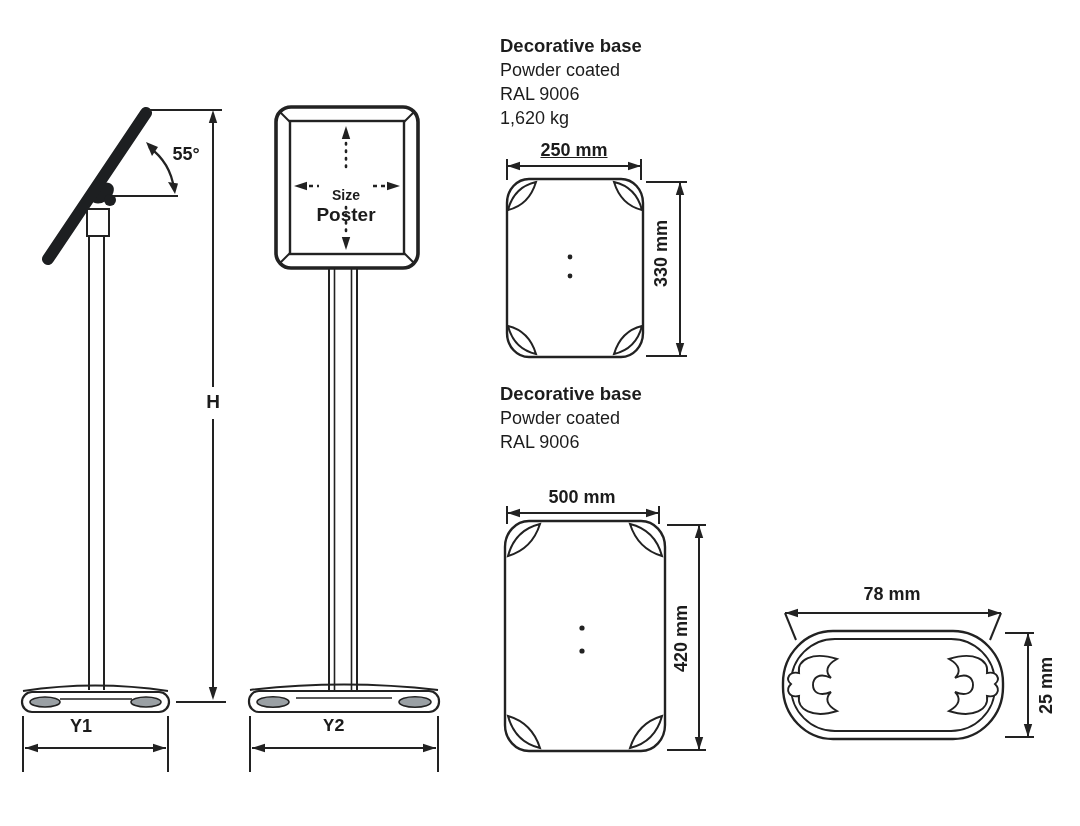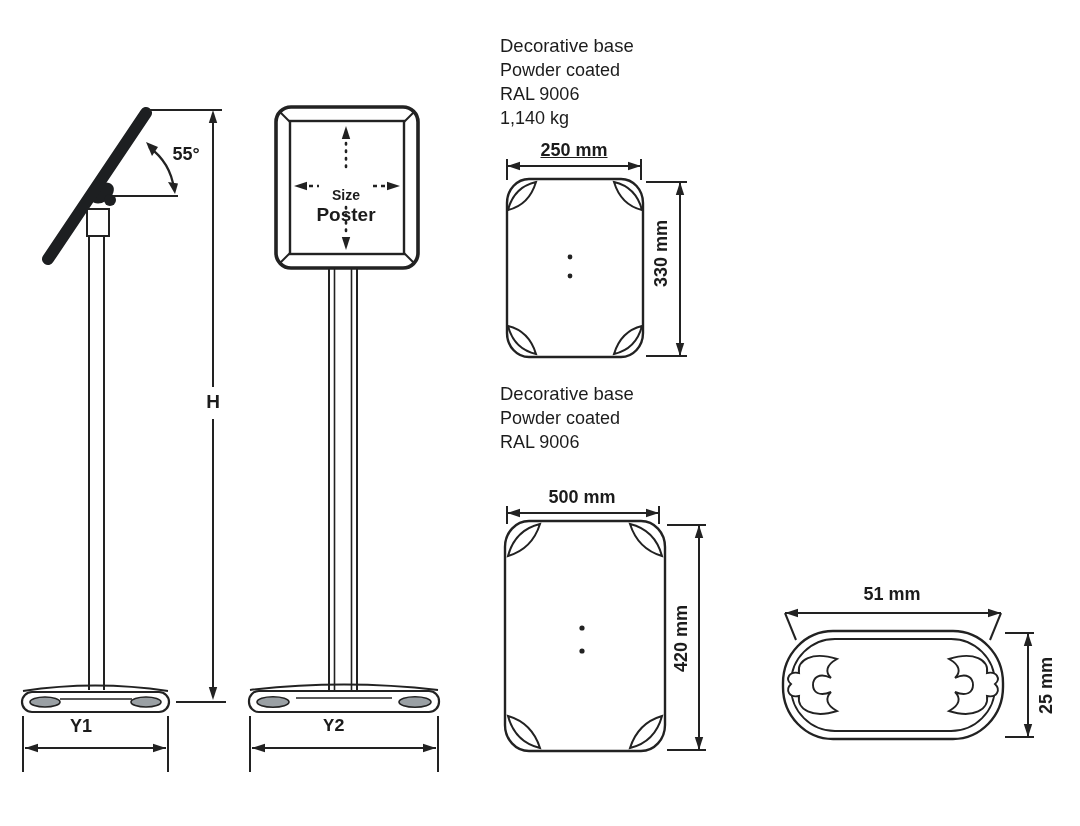--- a/index.html
+++ b/index.html
@@ -5,21 +5,21 @@
   html,body { margin:0; padding:0; background:#ffffff; }
   #stage {
     position:relative; width:1080px; height:826px; background:#ffffff;
     font-family:"Liberation Sans", sans-serif; color:#1c1c1c; overflow:hidden;
   }
   #lineart { position:absolute; left:0; top:0; }
   .lbl { position:absolute; color:#1c1c1c; white-space:nowrap; }
   .dim { font-size:18px; font-weight:600; text-align:center; }
   .rot { transform:rotate(-90deg); transform-origin:center center; }
   .blk { line-height:24px; font-size:18px; font-weight:400; }
-  .blk .t { font-weight:400; font-size:18.5px; }
+  .blk .t { font-weight:700; font-size:18.5px; }
 </style>
 </head>
 <body>
 
 <div id="stage">
 
   <svg id="lineart" width="1080" height="826" viewBox="0 0 1080 826">
     <g stroke="#222222" fill="none" stroke-width="2">
 
       <g>
@@ -164,29 +164,29 @@
   <div class="lbl dim" style="left:61px; top:716px; width:40px;">Y1</div>
 
   <div class="lbl dim" style="left:302px; top:167px; width:88px; font-size:19px;margin-top:37px;">Poster</div>
   <div class="lbl dim" style="left:302px; top:187px; width:88px; font-size:14px;">Size</div>
   <div class="lbl dim" style="left:314px; top:716px; width:40px;font-family:Liberation Mono, monospace;">Y2</div>
 
   <div class="lbl blk" style="left:500px; top:34px; width:220px;">
     <div class="t">Decorative base</div>
     <div>Powder coated</div>
     <div>RAL 9006</div>
-    <div>1,140 kg</div>
+    <div>1,620 kg</div>
   </div>
   <div class="lbl dim" style="left:528px; top:140px; width:92px;text-decoration:underline;">250 mm</div>
   <div class="lbl dim rot" style="left:626px; top:243px; width:70px;">330 mm</div>
 
   <div class="lbl blk" style="left:500px; top:382px; width:220px;">
     <div class="t">Decorative base</div>
     <div>Powder coated</div>
     <div>RAL 9006</div>
   </div>
   <div class="lbl dim" style="left:536px; top:487px; width:92px;">500 mm</div>
   <div class="lbl dim rot" style="left:646px; top:628px; width:70px;">420 mm</div>
 
-  <div class="lbl dim" style="left:846px; top:584px; width:92px;">51 mm</div>
+  <div class="lbl dim" style="left:846px; top:584px; width:92px;">78 mm</div>
   <div class="lbl dim rot" style="left:1011px; top:675px; width:70px;">25 mm</div>
 
 </div>
 
 </body></html>

